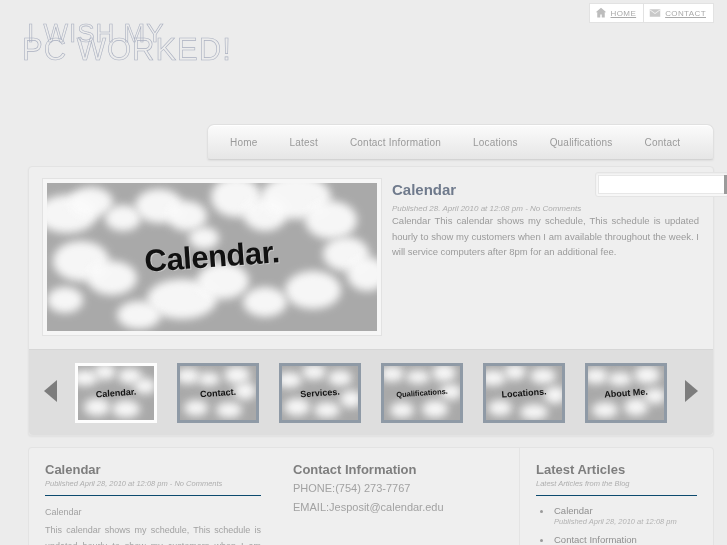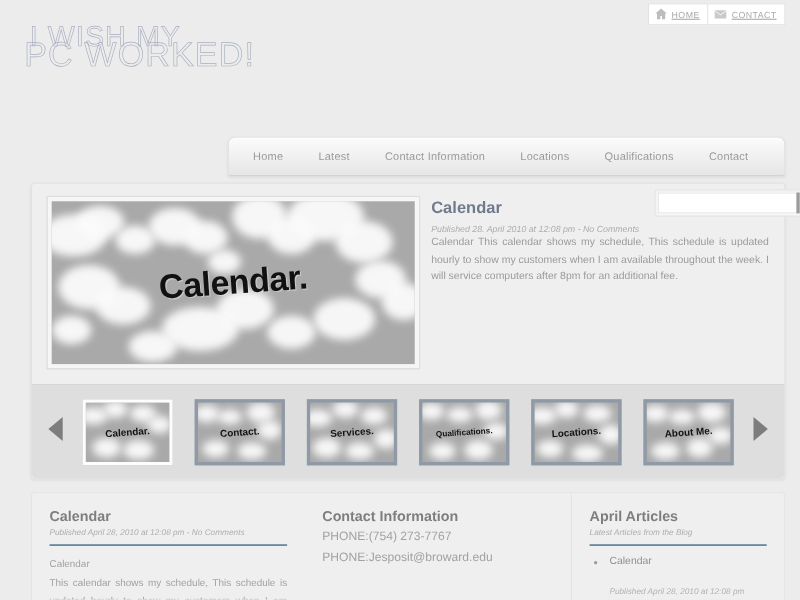--- a/index.html
+++ b/index.html
@@ -155,21 +155,21 @@
   .contact-line{font-size:11px;line-height:1.7;color:#a2a2a2;}
   .articles{list-style:none;margin:0;padding:0;}
   .articles li{
     position:relative;padding-left:18px;margin-bottom:8px;
   }
   .articles li:before{
     content:"";position:absolute;left:4px;top:5px;width:3px;height:3px;
     border-radius:50%;background:#9a9a9a;
   }
   .articles .a-title{font-size:9.5px;color:#8f8f8f;display:block;}
-  .articles .a-date{font-size:7.5px;font-style:italic;color:#b2b2b2;display:block;margin-top:17px;}
+  .articles .a-date{font-size:7.5px;font-style:italic;color:#b2b2b2;display:block;margin-top:1px;}
 </style>
 </head>
 <body>
 
 <div class="page">
 
   <div class="topbar">
     <a class="top-link" href="#">
       <span class="ticon">
         <svg viewBox="0 0 16 16">
@@ -338,26 +338,26 @@
     <div class="col c1">
       <h3>Calendar</h3>
       <div class="meta">Published April 28, 2010 at 12:08 pm - No Comments</div>
       <p class="lead">Calendar</p>
       <p>This calendar shows my schedule, This schedule is updated hourly to show my customers when I am available throughout the week. I will service computers</p>
     </div>
 
     <div class="col c2">
       <h3>Contact Information</h3>
       <div class="contact-line">PHONE:(754) 273-7767</div>
-      <div class="contact-line">PHONE:Jesposit@broward.edu</div>
+      <div class="contact-line">EMAIL:Jesposit@calendar.edu</div>
 
     </div>
 
     <div class="col c3">
-      <h3>April Articles</h3>
+      <h3>Latest Articles</h3>
       <div class="meta">Latest Articles from the Blog</div>
       <ul class="articles">
         <li>
           <span class="a-title">Calendar</span>
           <span class="a-date">Published April 28, 2010 at 12:08 pm</span>
         </li>
         <li>
           <span class="a-title">Contact Information</span>
         </li>
       </ul>

